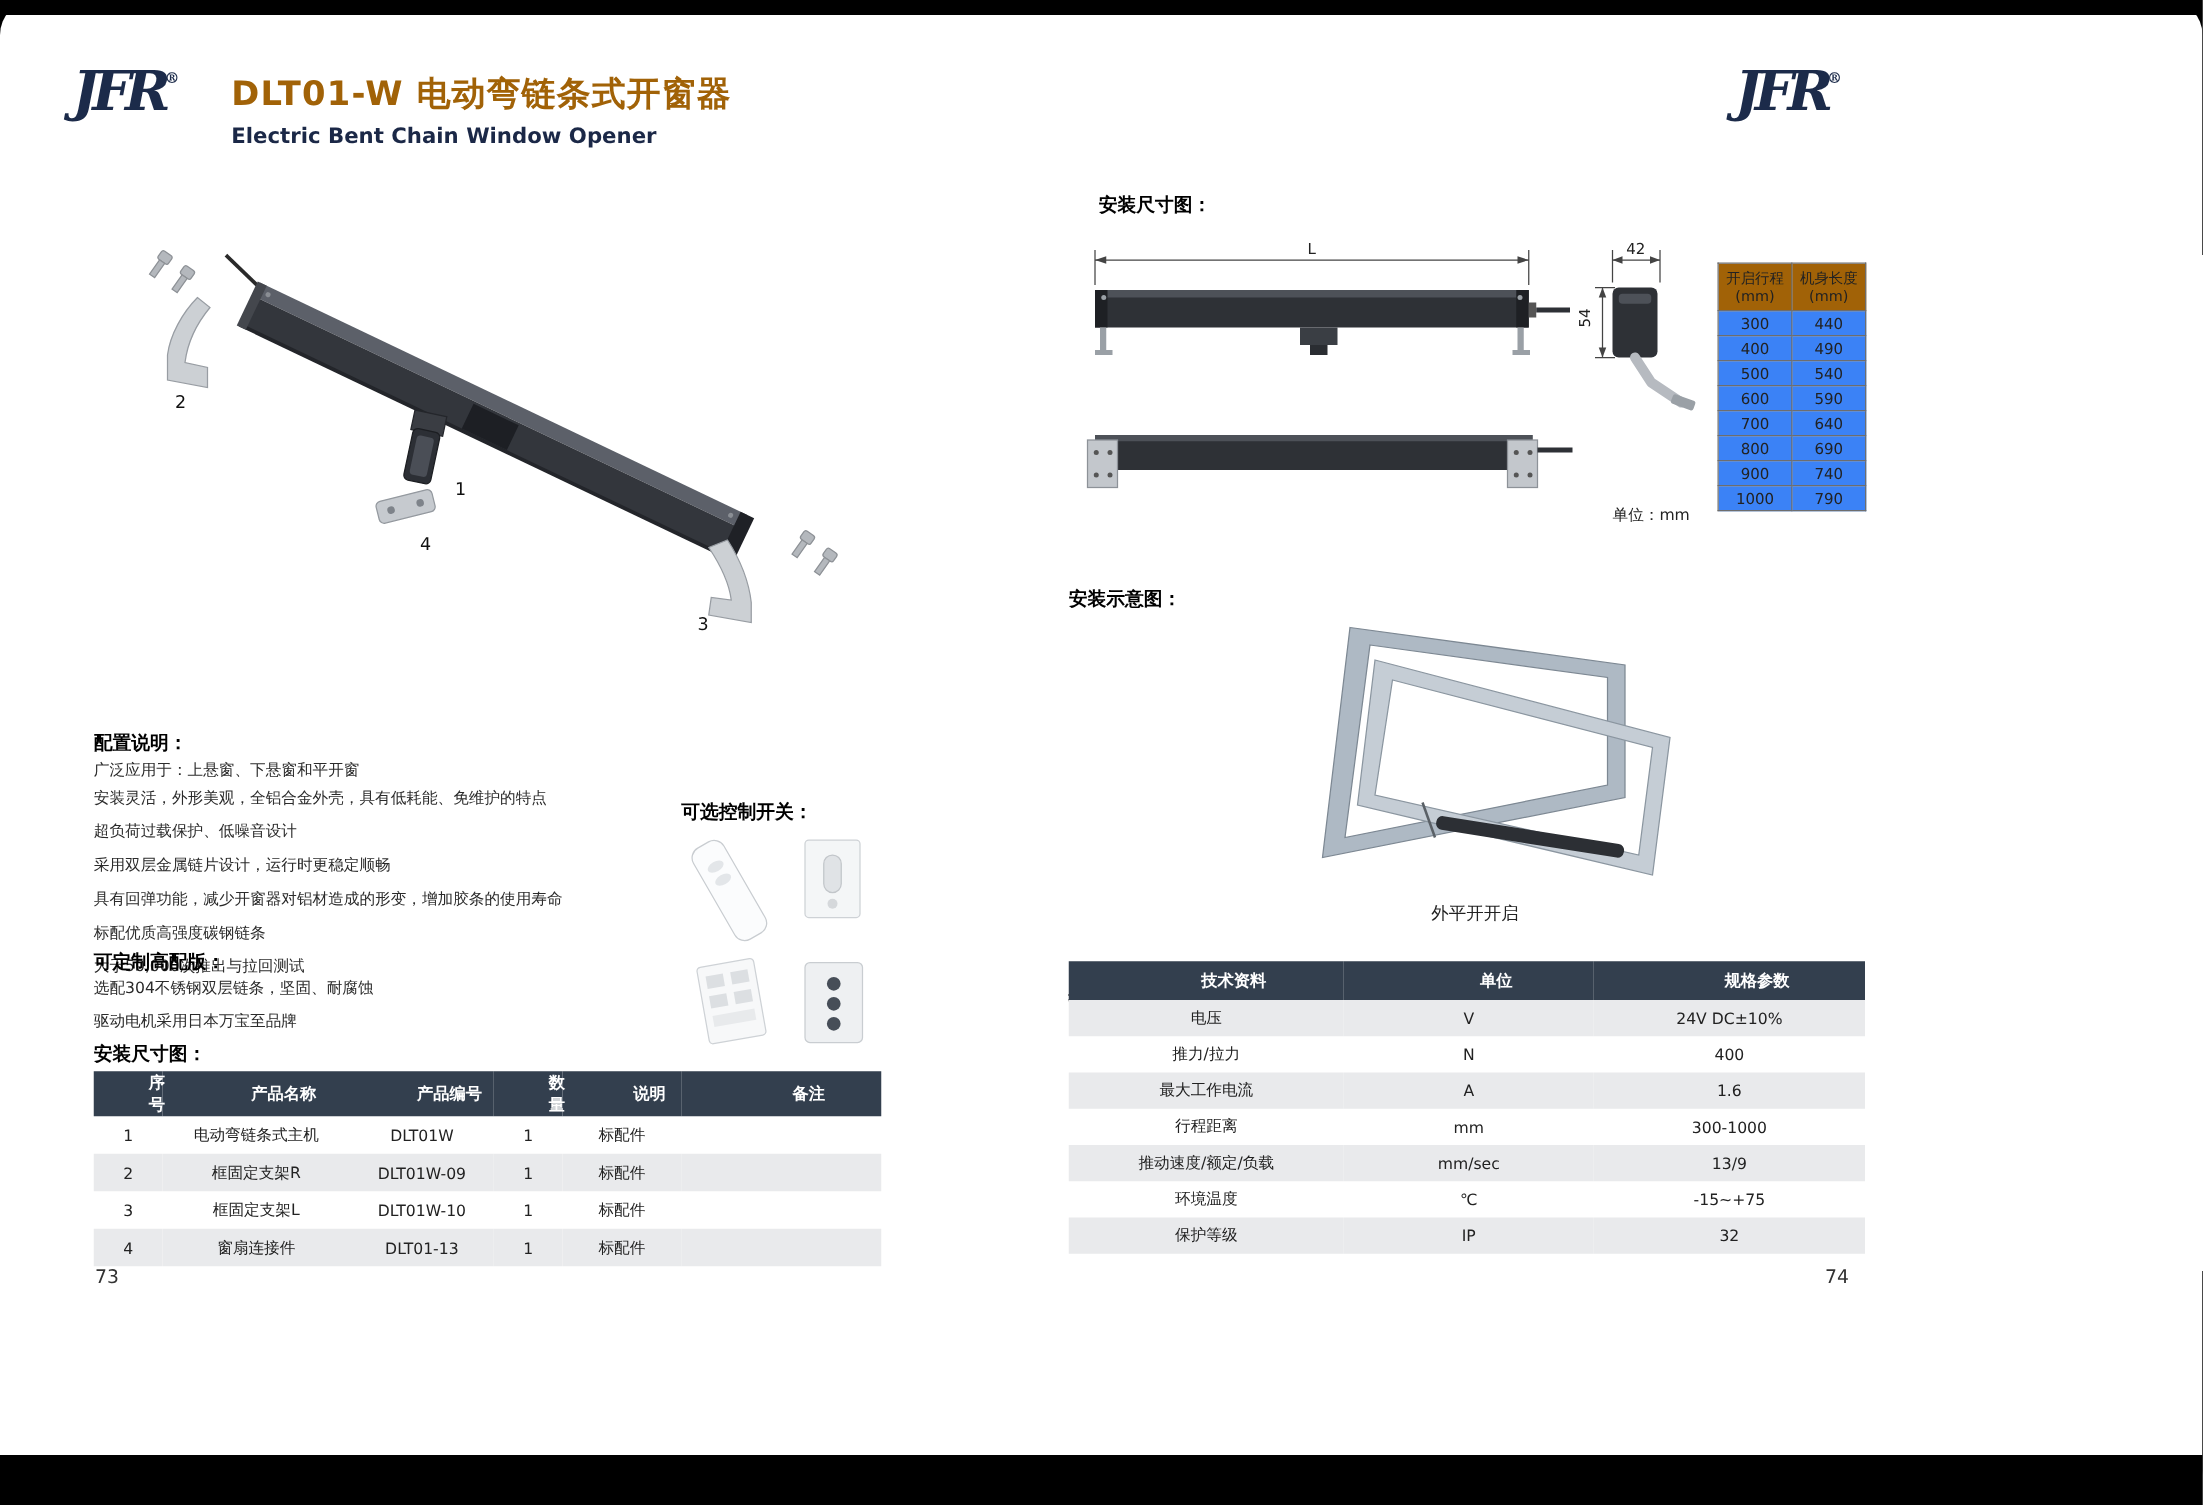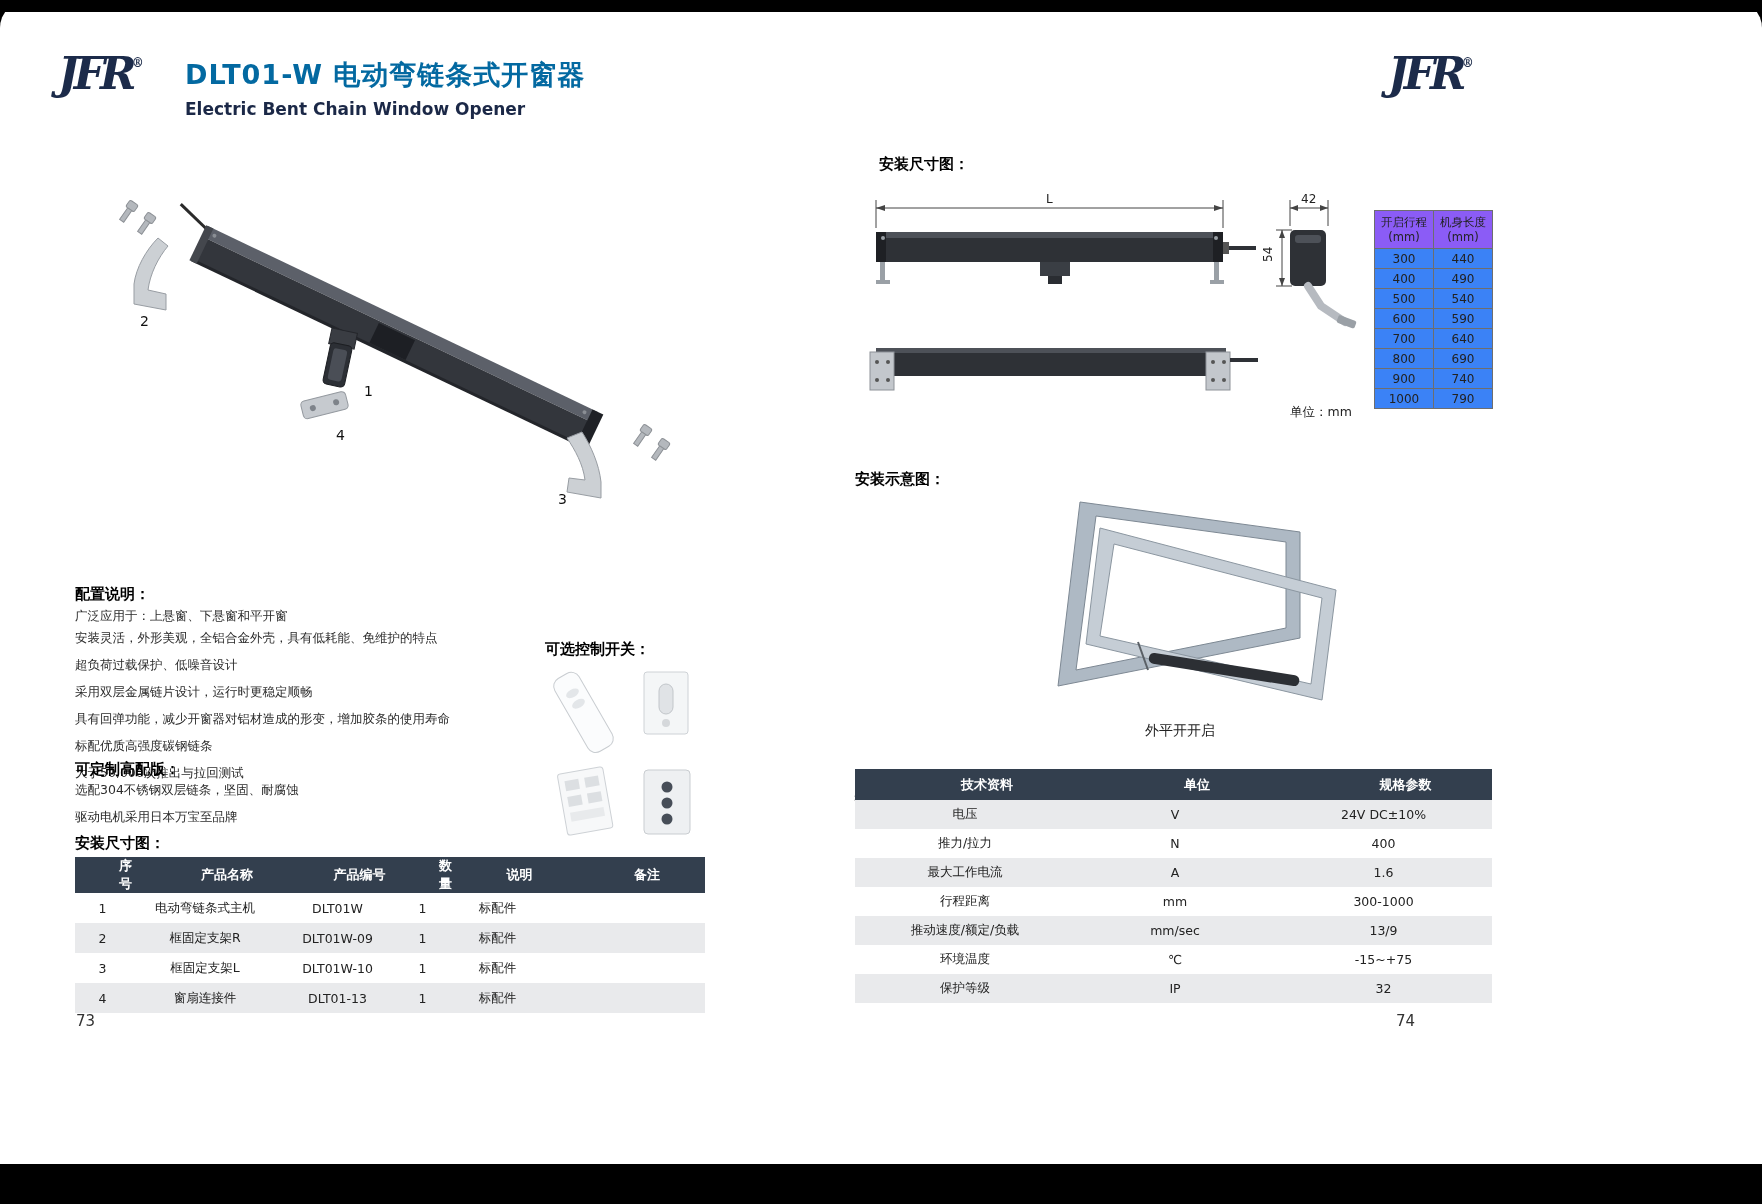--- a/index.html
+++ b/index.html
@@ -6,21 +6,21 @@
   html,body { background:#000; }
   body { font-family:"DejaVu Sans","Liberation Sans",sans-serif; }
   .canvas { position:relative; width:1762px; height:1204px; background:#000; overflow:hidden;border-radius:28px; }
   .page { position:absolute; left:0; top:12px; width:1762px; height:1152px; background:#ffffff; }
   .abs { position:absolute; }
 
   .brand { font-family:"DejaVu Serif","Liberation Serif",serif; font-style:italic; font-weight:bold;
            font-size:44px; color:#1c2b4a; letter-spacing:-5px; line-height:1; }
   .brand sup { font-size:12px; letter-spacing:0; vertical-align:22px; }
 
-  .title { font-size:27px; font-weight:bold; color:#0369a1; letter-spacing:1px; }
+  .title { font-size:27px; font-weight:bold; color:#a16207; letter-spacing:1px; }
   .subtitle { font-size:17px; font-weight:bold; color:#1b2847; margin-top:6px; }
 
   .h-sec { font-size:15px; font-weight:bold; color:#000; }
 
   .note { font-size:12.5px; color:#2b2b2b; margin-bottom:10px; white-space:nowrap; }
   .note.tight { margin-bottom:5px; }
 
   .pagenum { font-size:15px; color:#333; }
 
   
@@ -29,21 +29,21 @@
   table.band td { font-size:12.5px; color:#222; text-align:center; height:30px; }
   table.band tr.alt td { background:#e9eaec; }
 
   table.cfg { width:630px; }
   table.tech { width:637px; }
   table.tech td { height:29px; }
 
   
   table.dims { border-collapse:collapse; table-layout:fixed; width:118px; }
   table.dims th, table.dims td { border:1px solid #6e6e6e; text-align:center; color:#222; }
-  table.dims th { background:#8b5cf6; font-size:11.5px; font-weight:normal; height:38px; line-height:1.25; }
+  table.dims th { background:#a16207; font-size:11.5px; font-weight:normal; height:38px; line-height:1.25; }
   table.dims td { font-size:12px; height:20px; background:#3b82f6; }
 
   .dimtext { font-size:12px; fill:#222; }
   .calloutnum { font-size:14px; fill:#111; }
 
   .caption { font-size:14px; color:#222; text-align:center; }
   .unitnote { font-size:12.5px; color:#222; }
 </style>
 </head>
 <body>
@@ -403,16 +403,16 @@
           <td>-15~+75</td>
         </tr>
         <tr class="alt">
           <td>保护等级</td>
           <td>IP</td>
           <td>32</td>
         </tr>
       </tbody>
     </table>
 
-    <div class="abs pagenum" style="left:1396px; top:1000px;">74</div>
+    <div class="abs pagenum" style="left:1460px; top:1000px;">74</div>
 
   </div>
 </div>
 
 </body></html>

